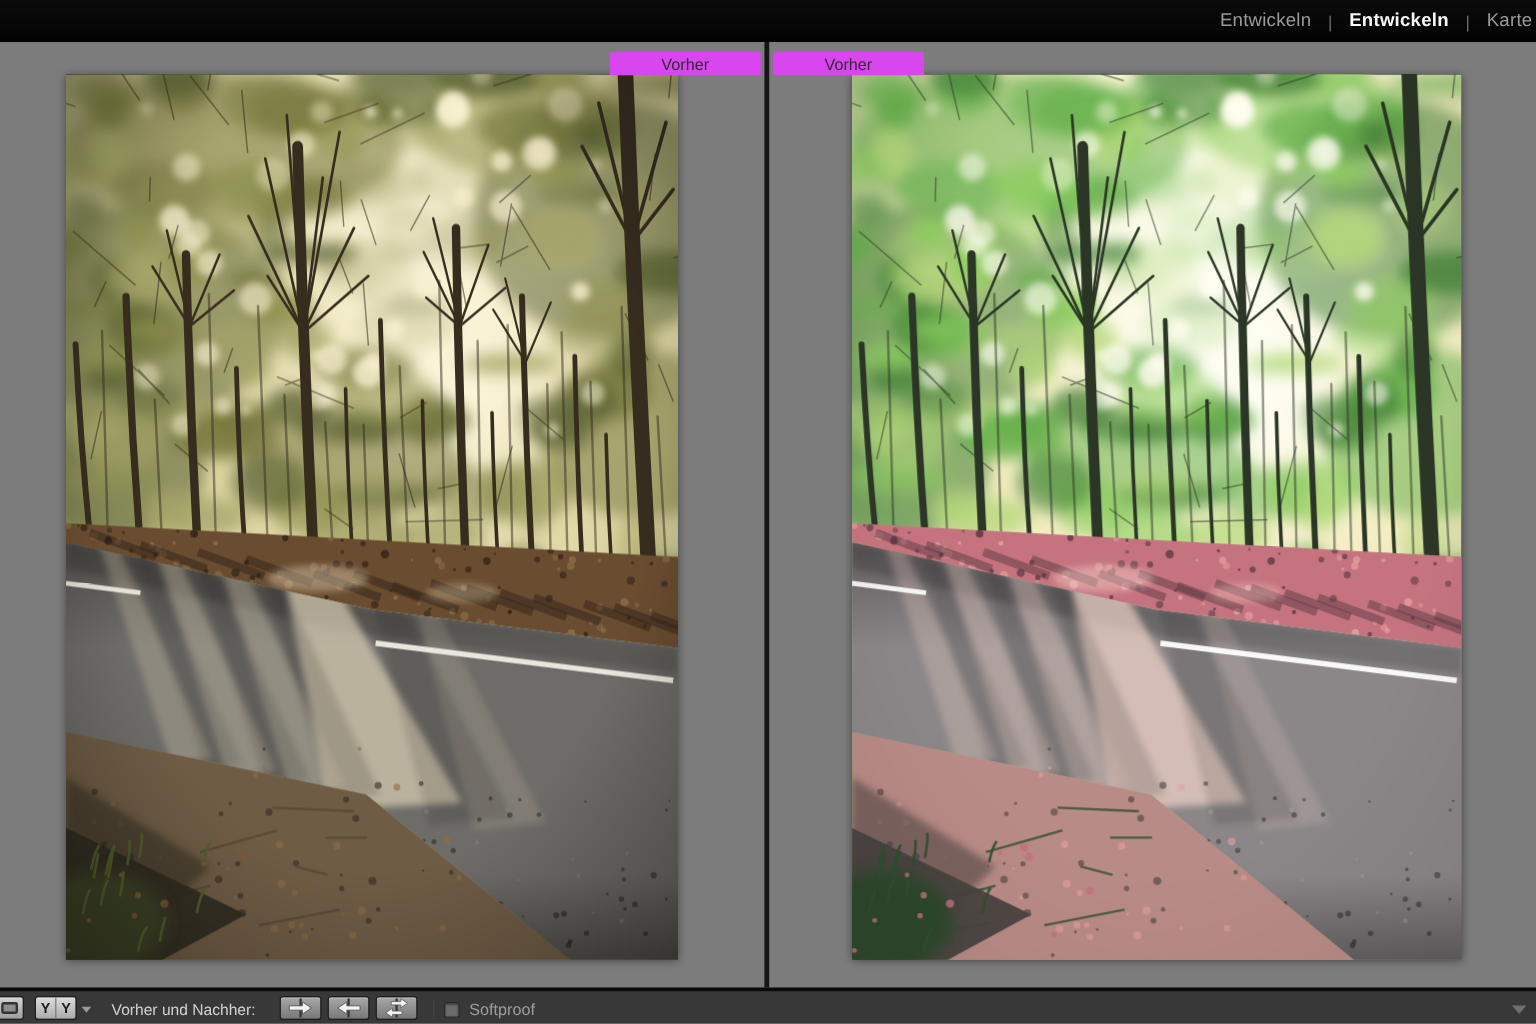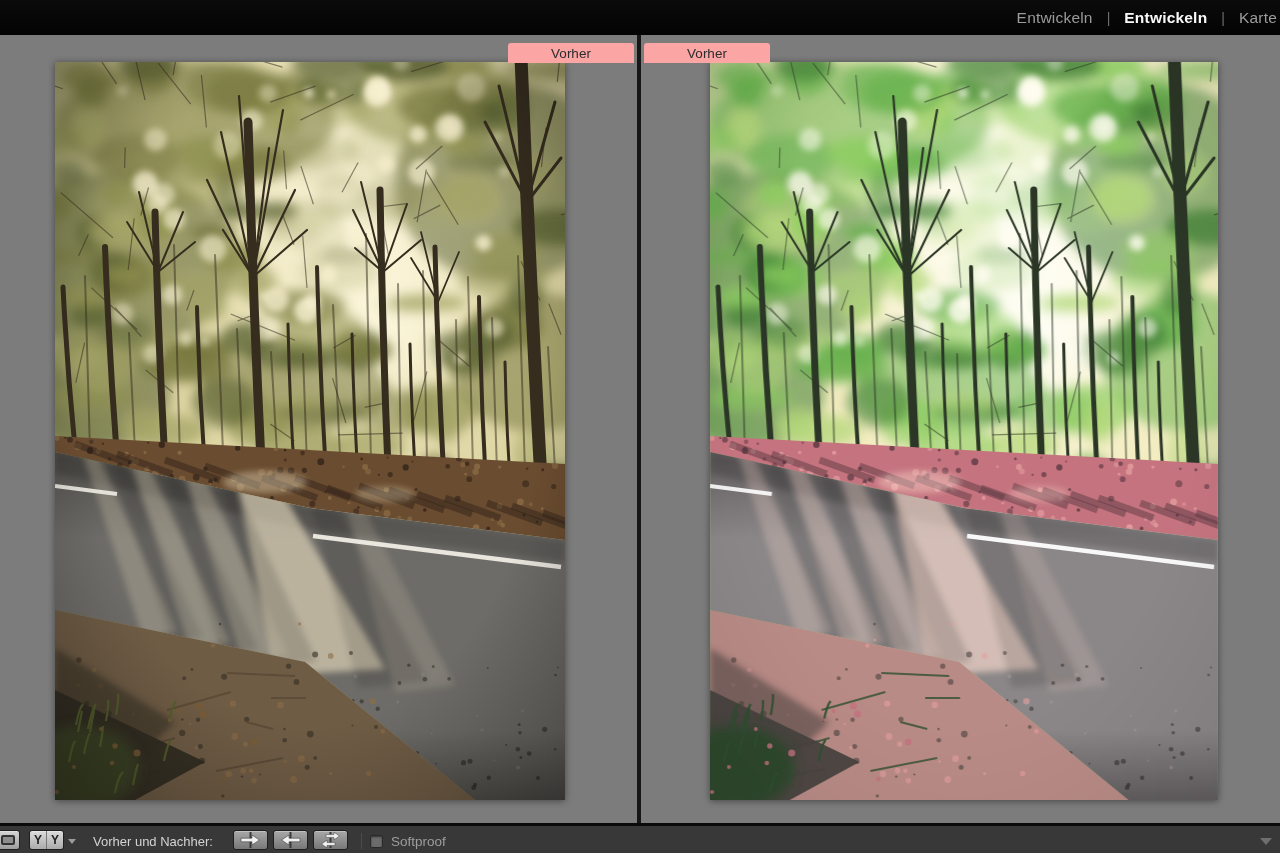--- a/index.html
+++ b/index.html
@@ -7,21 +7,21 @@
     font-family:"Liberation Sans",sans-serif;position:relative}
   
   .top-bar{position:absolute;left:0;top:0;width:1280px;height:35px;
     background:linear-gradient(#0b0b0b,#030303);display:flex;align-items:center;
     justify-content:flex-end;gap:14px;padding-right:3px;z-index:20}
   .mod{font-size:15.5px;color:#9b9b9b;letter-spacing:.2px;white-space:nowrap}
   .mod.active{color:#f8f8f8;font-weight:bold}
   .mod-sep{color:#6e6e6e;font-size:14px}
   
   .pane-divider{position:absolute;left:637px;top:35px;width:4px;height:788px;background:#161616;z-index:5}
-  .pane-tab{position:absolute;top:43px;width:126px;height:20px;background:#fca5a5;
+  .pane-tab{position:absolute;top:43px;width:126px;height:20px;background:#d946ef;
     border-radius:3px 3px 0 0;color:#2b2b2b;font-size:13.5px;display:flex;
     align-items:center;justify-content:center;z-index:4}
   #tab-before{left:508px}
   #tab-after{left:644px}
   .photo{position:absolute;top:62px;height:738px;box-shadow:0 1px 7px rgba(0,0,0,.45);
     background:#555;z-index:3;overflow:hidden}
   #photo-before{left:55px;width:510px}
   #photo-after{left:710px;width:508px}
   .photo svg{display:block;width:100%;height:100%}
   

